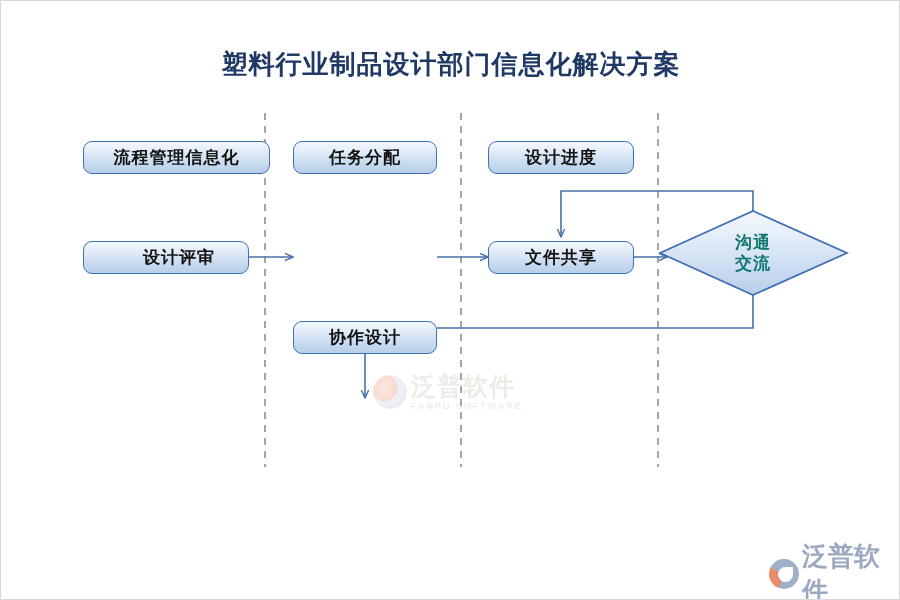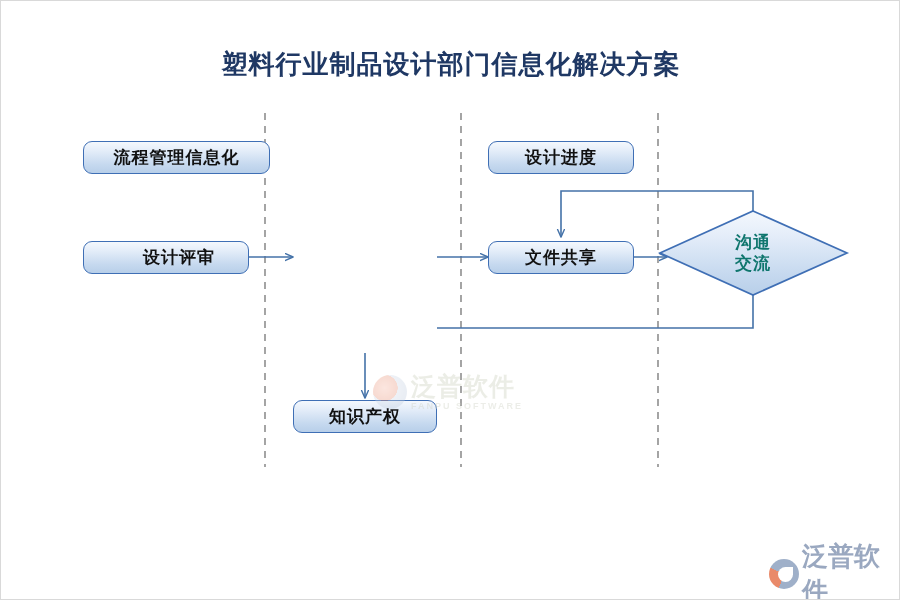--- a/index.html
+++ b/index.html
@@ -189,38 +189,41 @@
         <stop offset="30%" stop-color="#e4edf9"></stop>
         <stop offset="75%" stop-color="#c6d9ef"></stop>
         <stop offset="100%" stop-color="#b8cfe9"></stop>
       </linearGradient>
     </defs>
   </svg>
 
   <div class="node" style="left:82px; top:140px; width:187px; height:33px;">
     <span>流程管理信息化</span>
   </div>
+  <div class="node" style="left:292px; top:140px; width:144px; height:33px;">
+    <span>任务分配</span>
+  </div>
   <div class="node" style="left:487px; top:140px; width:146px; height:33px;">
     <span>设计进度</span>
   </div>
 
   <div class="node" style="left:82px; top:240px; width:166px; height:33px;padding-left:26px;">
     <span>设计评审</span>
   </div>
   <div class="node" style="left:487px; top:240px; width:146px; height:33px;">
     <span>文件共享</span>
   </div>
 
   <div class="diamond-label" style="left:700px; top:226px; width:104px; height:52px;">
     <span>沟通</span>
     <span>交流</span>
   </div>
 
-  <div class="node" style="left:292px; top:399px; width:144px; height:33px;">
-    <span>知识产权</span>
+  <div class="node" style="left:292px; top:320px; width:144px; height:33px;">
+    <span>协作设计</span>
   </div>
 
   <div class="watermark">
     <div class="wm-mark"></div>
     <div class="wm-text">
       <span class="wm-cn">泛普软件</span>
       <span class="wm-en">FANPU SOFTWARE</span>
     </div>
   </div>
 

